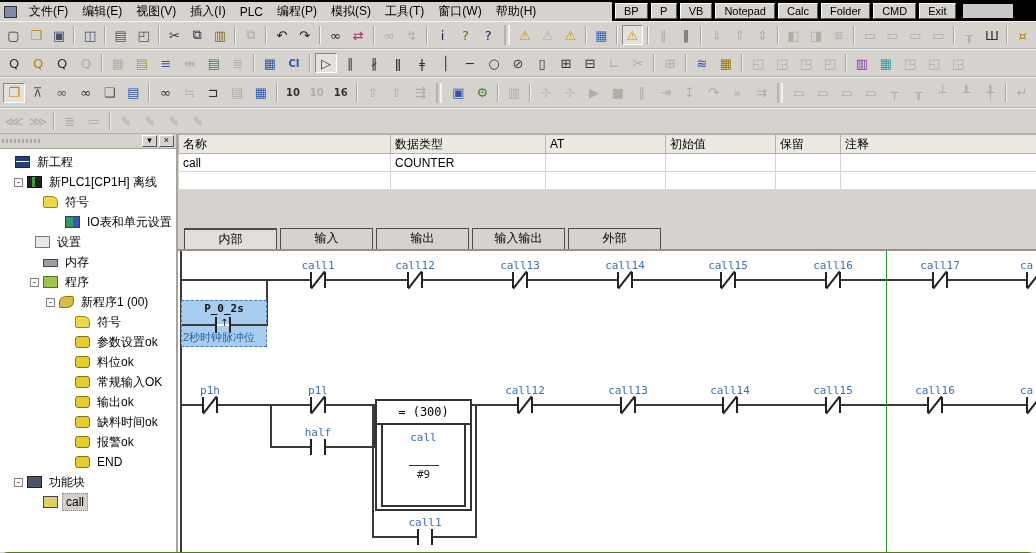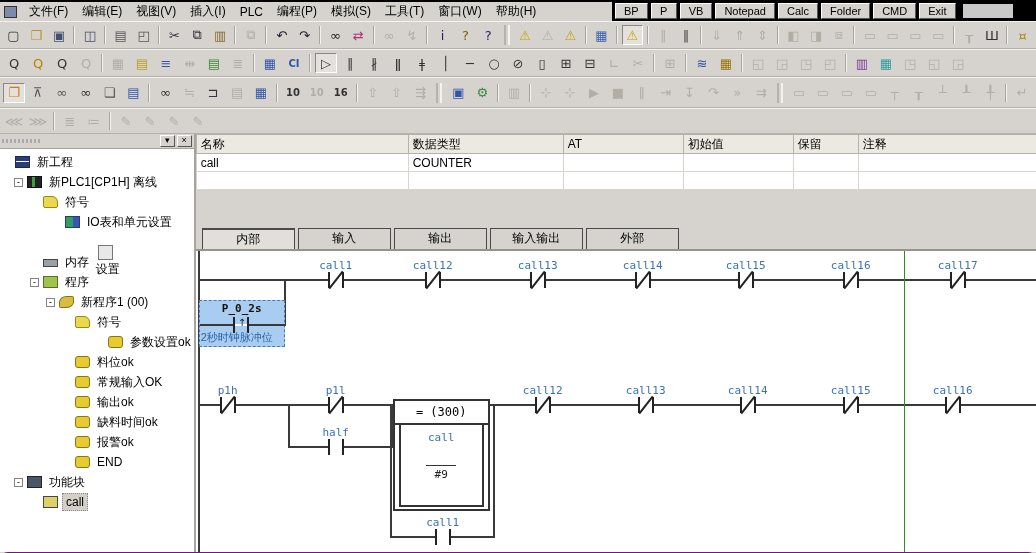--- a/index.html
+++ b/index.html
@@ -1,18 +1,18 @@
 <!DOCTYPE html>
 <html><head>
 <meta charset="utf-8">
 <style>
   * { margin:0; padding:0; box-sizing:border-box; }
   html,body { width:1036px; height:553px; overflow:hidden;
     font-family:"Liberation Sans", sans-serif; font-size:12px; background:#d6d3ce; }
-  #app { position:relative; width:1036px; height:553px; background:#701a75;border-radius:8px; }
+  #app { position:relative; width:1036px; height:553px; background:#4d7c0f;border-radius:8px; }
 
   
   #topbar { height:21px; background:#000; display:flex; align-items:stretch; }
   #menubar { flex:0 0 612px; background:#d6d3ce; border-top:2px solid #000;
     display:flex; align-items:center; padding-left:2px; }
   .win-icon { width:13px; height:12px; background:#7d8aa8; border:1px solid #333; margin:0 5px 0 2px; }
   .menu-item { padding:2px 7px; color:#000; cursor:default; white-space:nowrap; }
   #launcher { flex:1; background:#000; display:flex; align-items:center; gap:3px; padding:0 3px; }
   .launch-btn { height:16px; min-width:26px; padding:0 8px; background:#d6d3ce;
     border:1px solid #fff; border-right-color:#555; border-bottom-color:#555;
@@ -326,21 +326,21 @@
           <div class="tree-item" style="padding-left: 30px;">
             <span class="tree-spacer"></span>
             <span class="tree-ico ic-symbols"></span>
             <span class="tree-label">符号</span>
           </div>
           <div class="tree-item" style="padding-left: 28px; margin-left: 24px;">
             <span class="tree-spacer"></span>
             <span class="tree-ico ic-io"></span>
             <span class="tree-label">IO表和单元设置</span>
           </div>
-          <div class="tree-item" style="padding-left: 22px; flex-direction: column;">
+          <div class="tree-item" style="padding-left: 22px;">
             <span class="tree-spacer"></span>
             <span class="tree-ico ic-settings"></span>
             <span class="tree-label">设置</span>
           </div>
           <div class="tree-item" style="padding-left: 30px;">
             <span class="tree-spacer"></span>
             <span class="tree-ico ic-memory"></span>
             <span class="tree-label">内存</span>
           </div>
           <div class="tree-item" style="padding-left: 30px;">
@@ -351,21 +351,21 @@
           <div class="tree-item" style="padding-left: 46px;">
             <span class="tree-expand">-</span>
             <span class="tree-ico ic-program1"></span>
             <span class="tree-label">新程序1 (00)</span>
           </div>
           <div class="tree-item" style="padding-left: 62px;">
             <span class="tree-spacer"></span>
             <span class="tree-ico ic-symbols"></span>
             <span class="tree-label">符号</span>
           </div>
-          <div class="tree-item" style="padding-left: 95px;">
+          <div class="tree-item" style="padding-left: 62px;">
             <span class="tree-spacer"></span>
             <span class="tree-ico ic-section"></span>
             <span class="tree-label">参数设置ok</span>
           </div>
           <div class="tree-item" style="padding-left: 62px;">
             <span class="tree-spacer"></span>
             <span class="tree-ico ic-section"></span>
             <span class="tree-label">料位ok</span>
           </div>
           <div class="tree-item" style="padding-left: 62px;">

